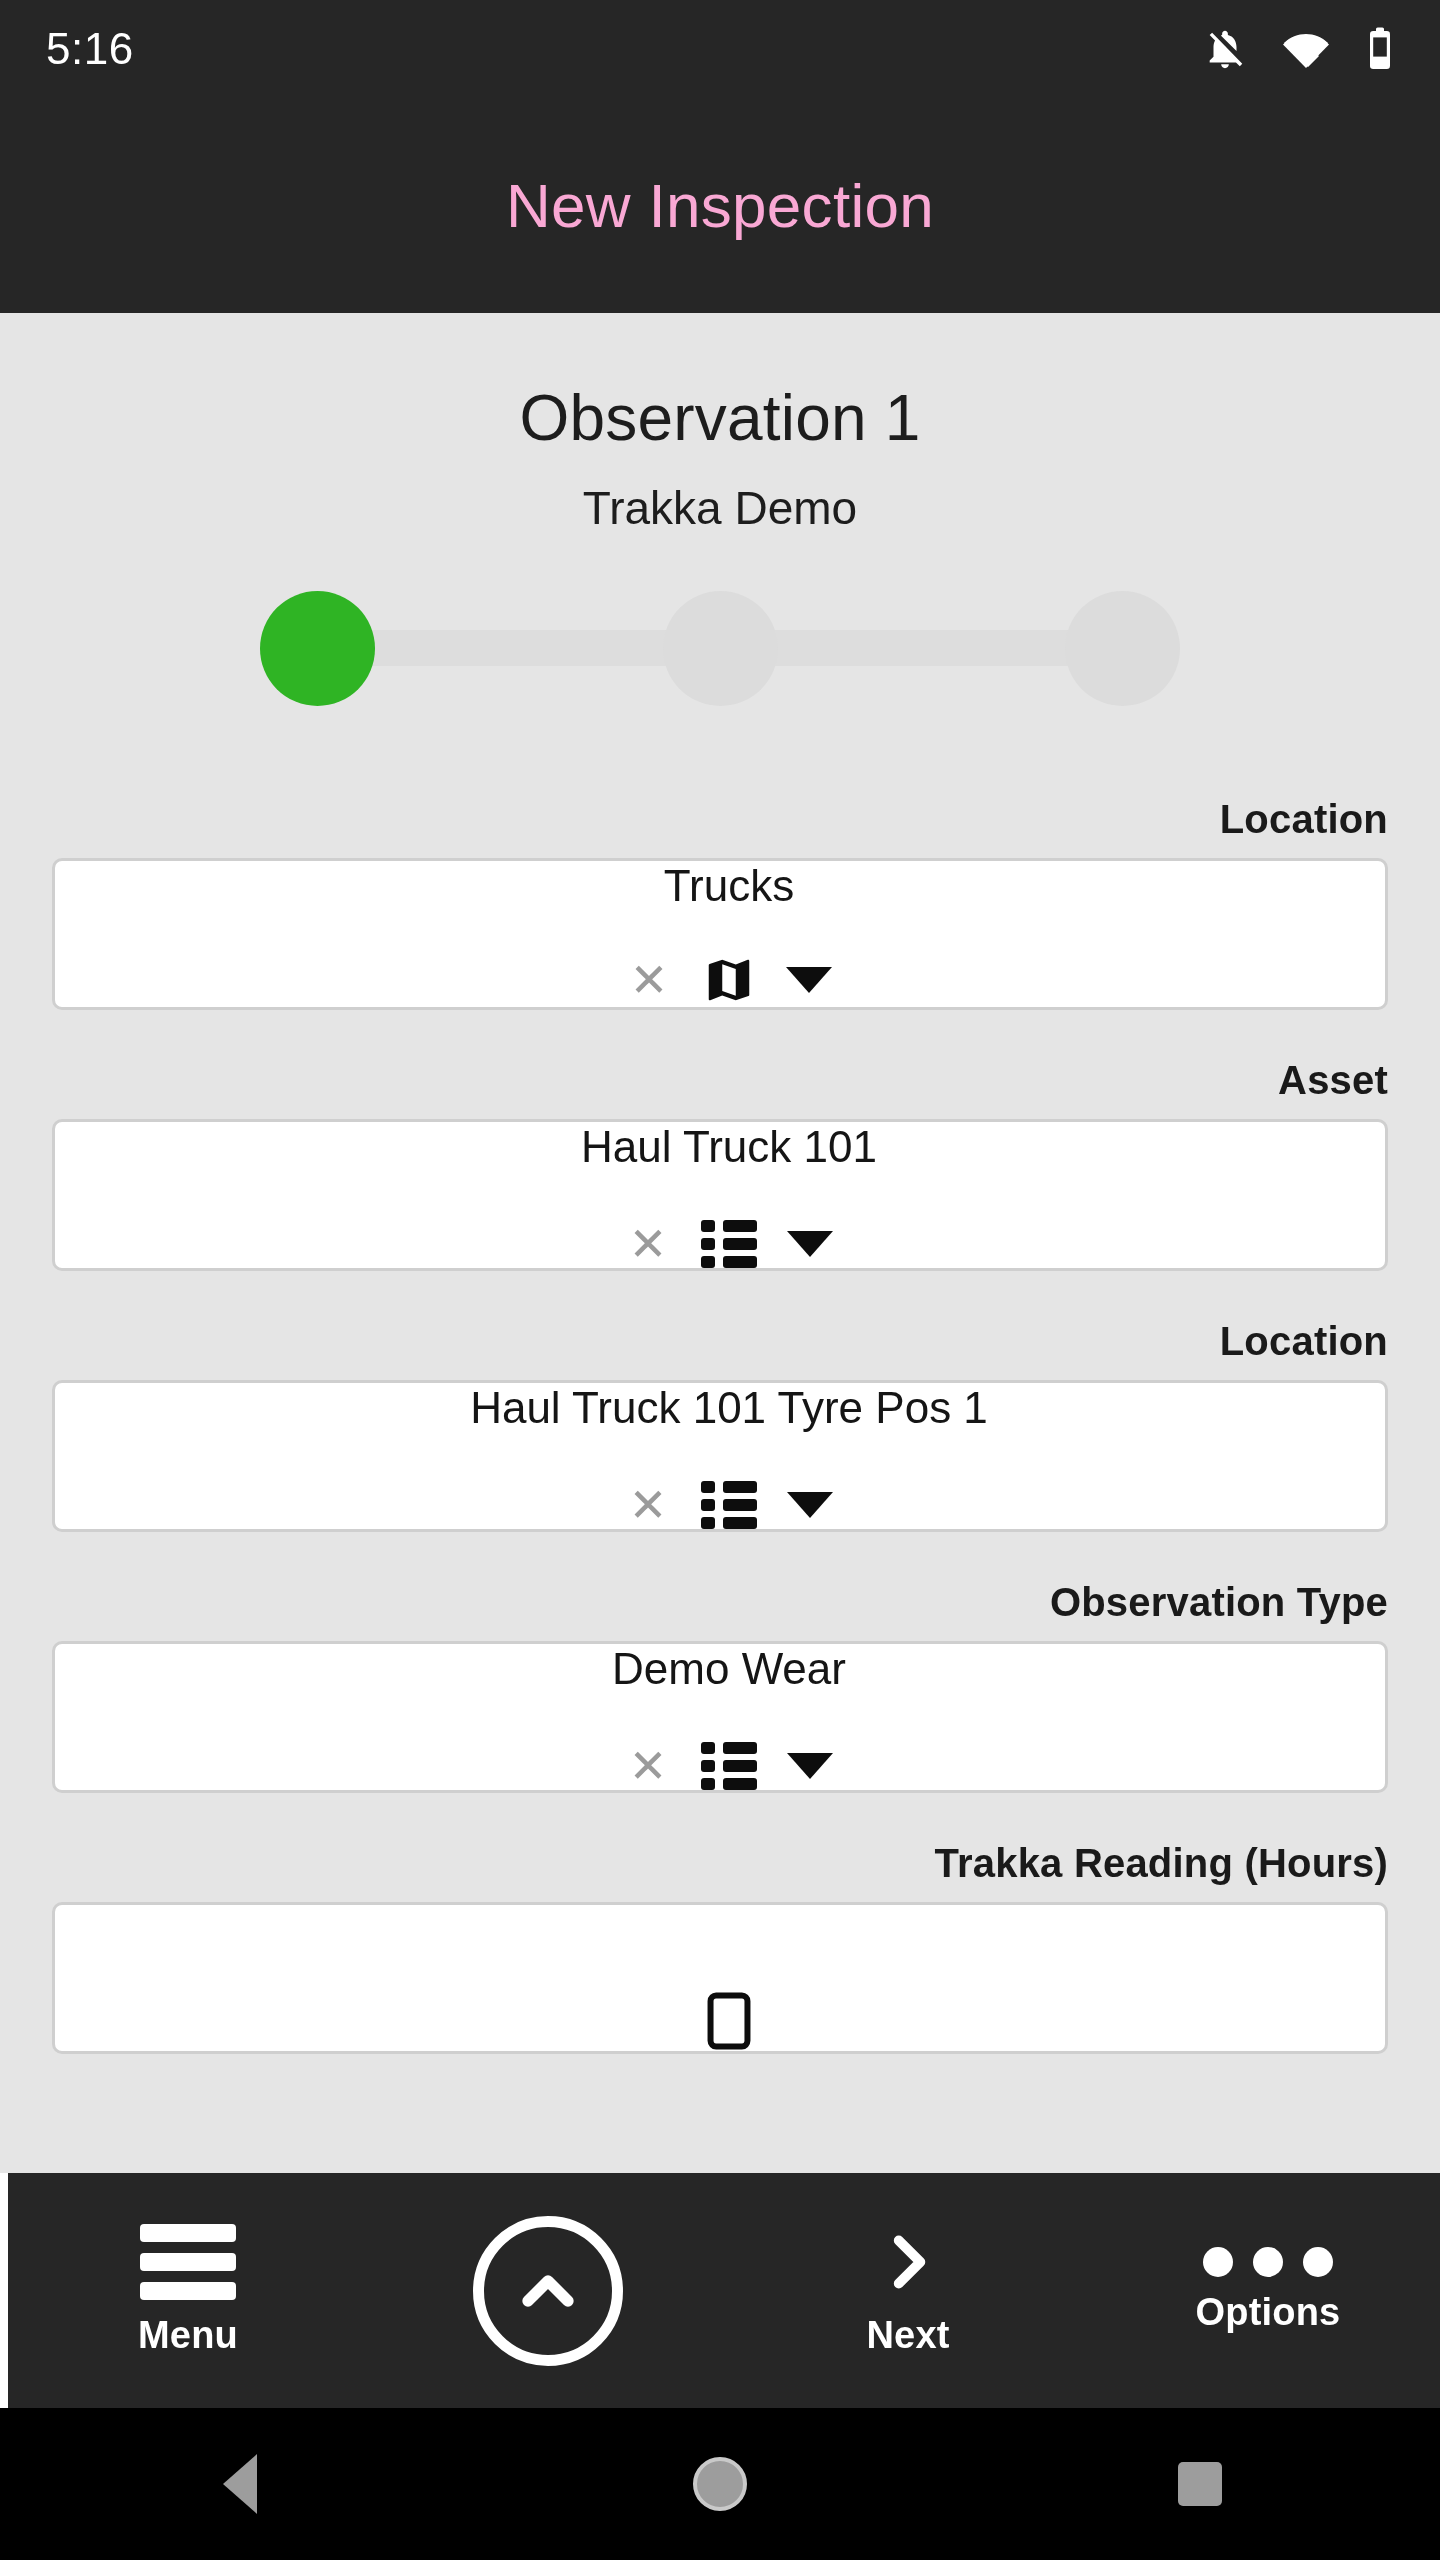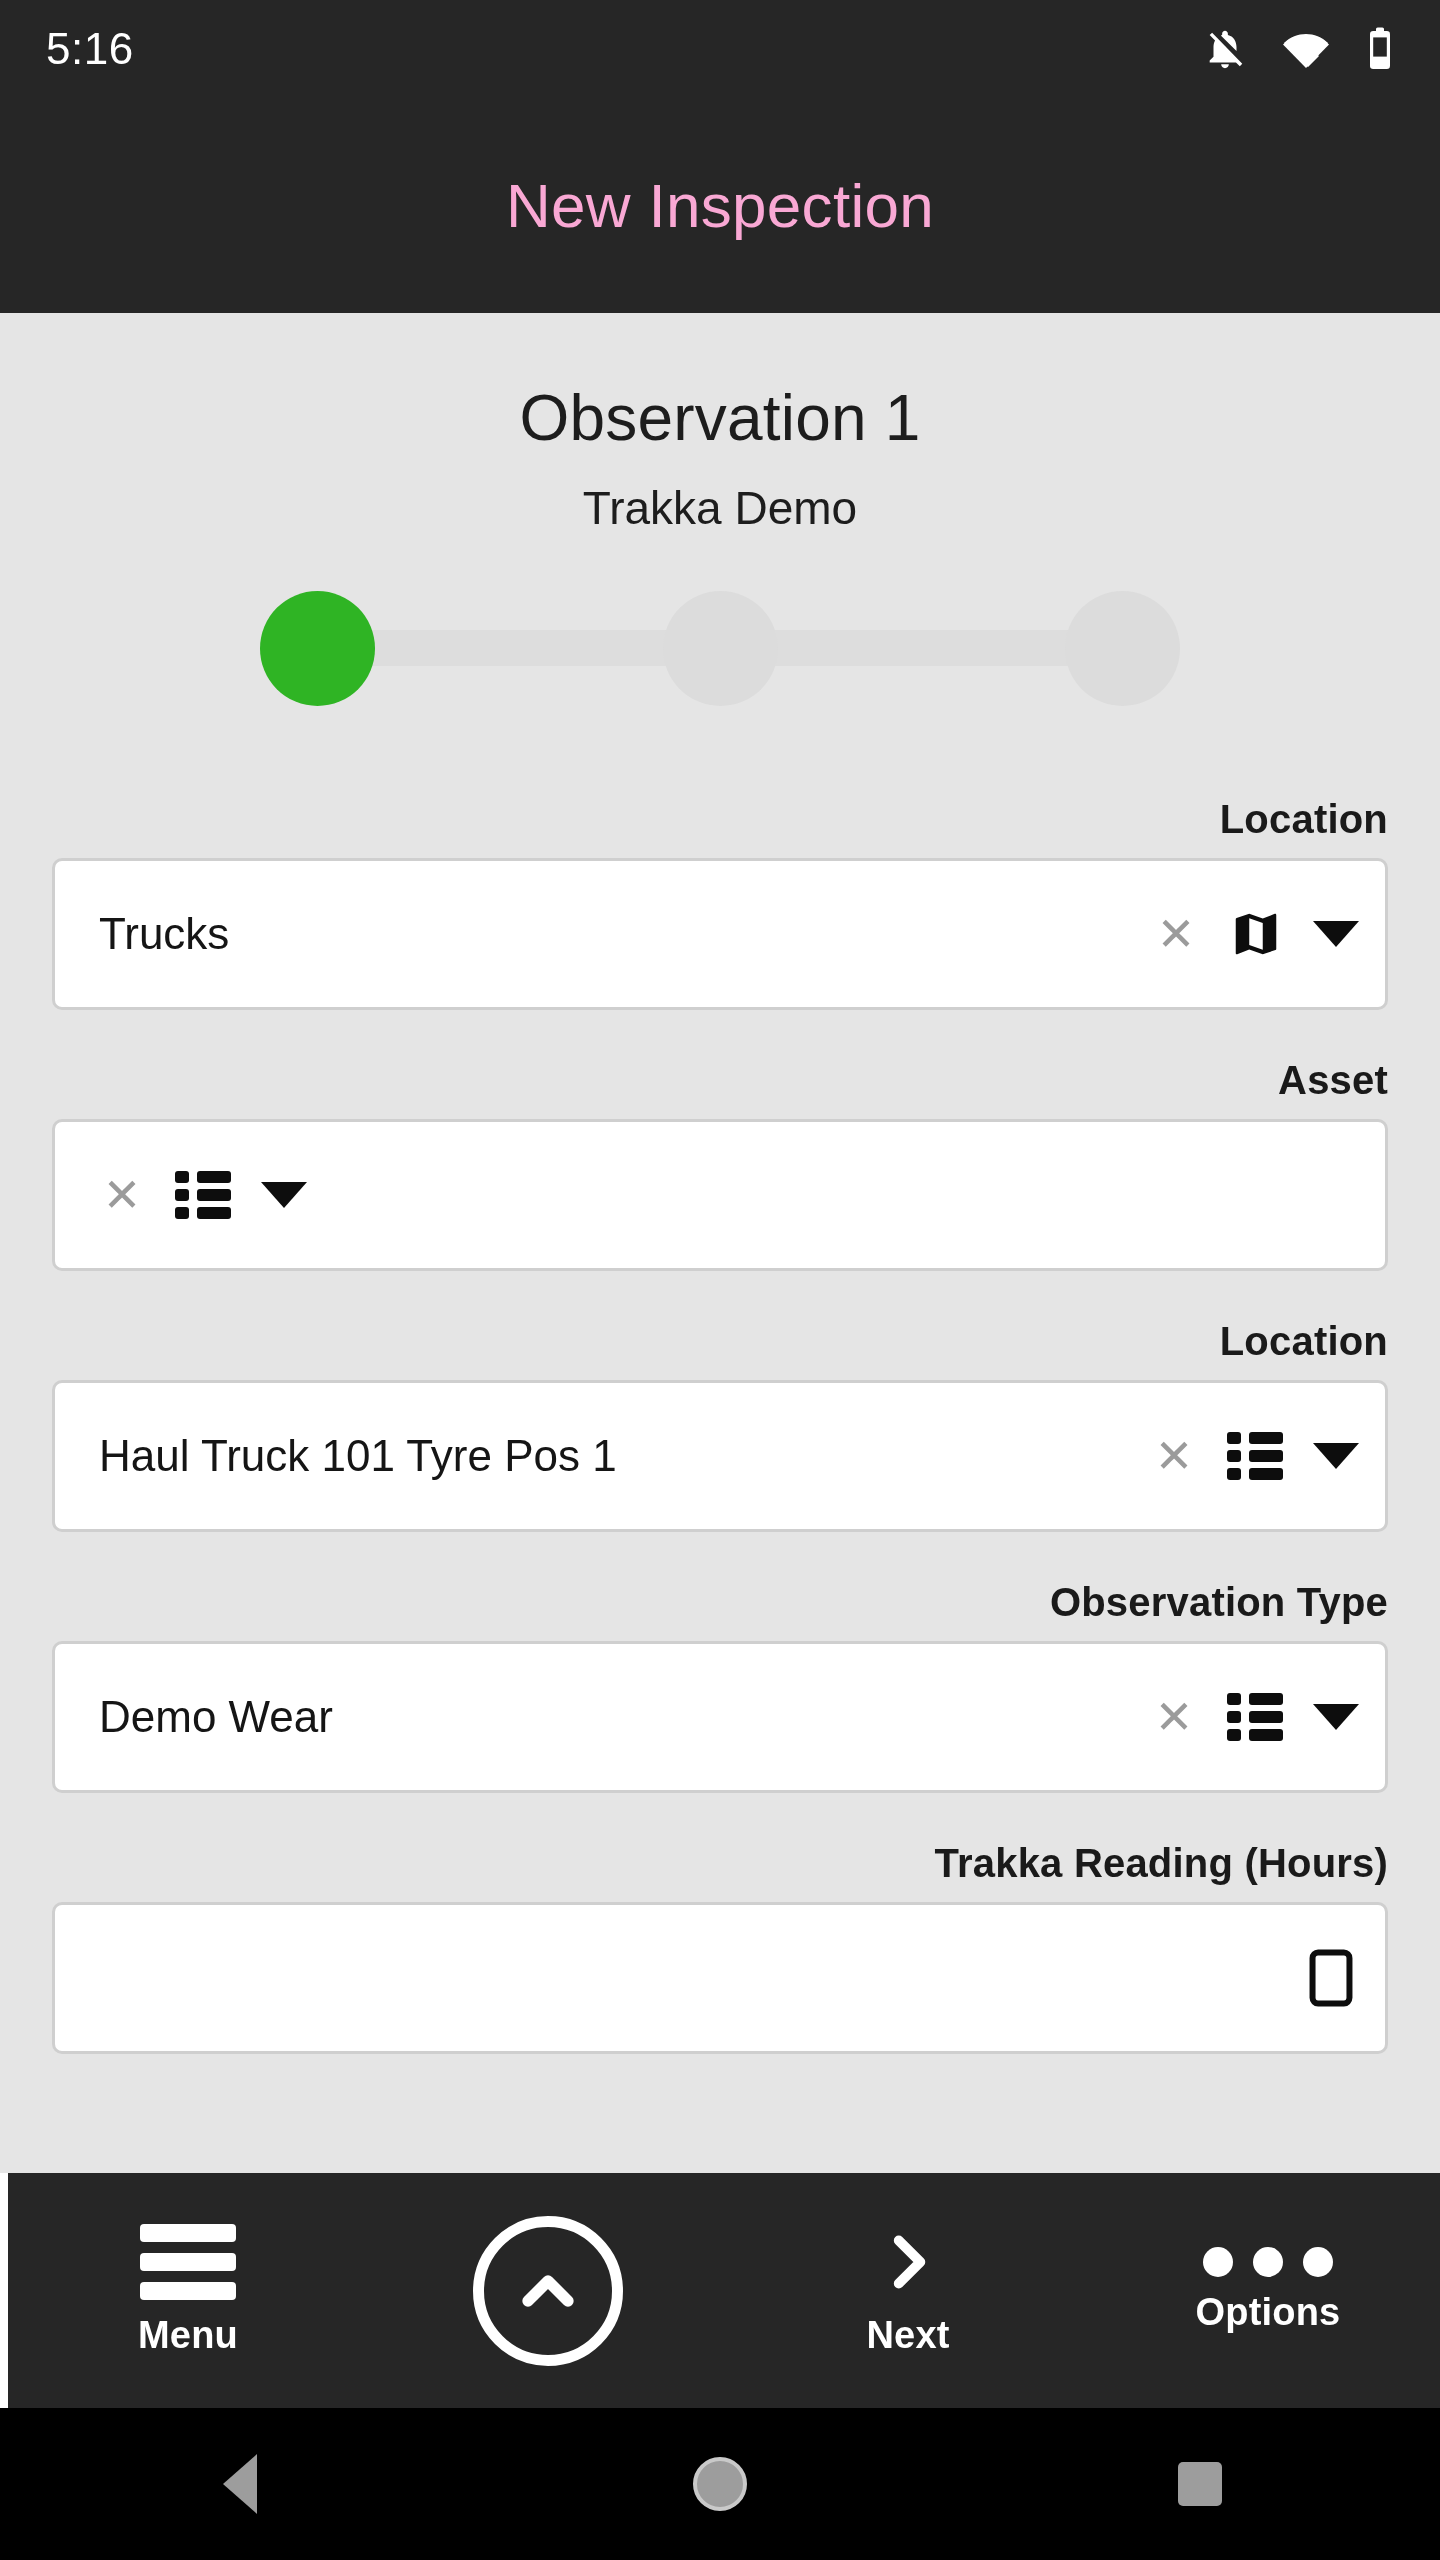--- a/index.html
+++ b/index.html
@@ -64,21 +64,21 @@
   
   .form { padding:0 52px; margin-top:84px; }
   .field { margin-bottom:48px; }
   .field-label {
     font-size:40px; font-weight:700; color:#1a1a1a;
     margin-bottom:16px; letter-spacing:.2px;text-align:right;
   }
   .field-box {
     position:relative; width:100%; height:152px;
     border:3px solid #cfcfcf; border-radius:10px; background:#ffffff;
-    display:flex; align-items:center; padding:0 26px 0 44px;
+    display:flex; align-items:center; padding:0 26px 0 44px;flex-direction:column;
   }
   .field-value { font-size:44px; color:#151515; font-weight:400; flex:1; white-space:nowrap; }
   .field-actions { display:flex; align-items:center; gap:30px; }
   .clear-x {
     font-size:46px; color:#9b9b9b; line-height:1;
     width:46px; text-align:center; user-select:none;
   }
   .caret {
     width:0; height:0; border-left:23px solid transparent;
     border-right:23px solid transparent; border-top:26px solid #0d0d0d;
@@ -172,20 +172,21 @@
               <path fill="#0d0d0d" d="M20.5 3l-.16.03L15 5.1 9 3 3.36 4.9c-.21.07-.36.25-.36.48V20.5c0 .28.22.5.5.5l.16-.03L9 18.9l6 2.1 5.64-1.9c.21-.07.36-.25.36-.48V3.5c0-.28-.22-.5-.5-.5zM15 19l-6-2.11V5l6 2.11V19z"></path>
             </svg>
             <div class="caret"></div>
           </div>
         </div>
       </div>
 
       <div class="field">
         <div class="field-label">Asset</div>
         <div class="field-box">
+          <div class="field-value">Haul Truck 101</div>
           <div class="field-actions">
             <div class="clear-x">✕</div>
             <div class="list-icon">
               <div class="list-row">
                   <i class="list-bullet"></i>
                   <i class="list-bar"></i>
                 </div>
               <div class="list-row">
                   <i class="list-bullet"></i>
                   <i class="list-bar"></i>

